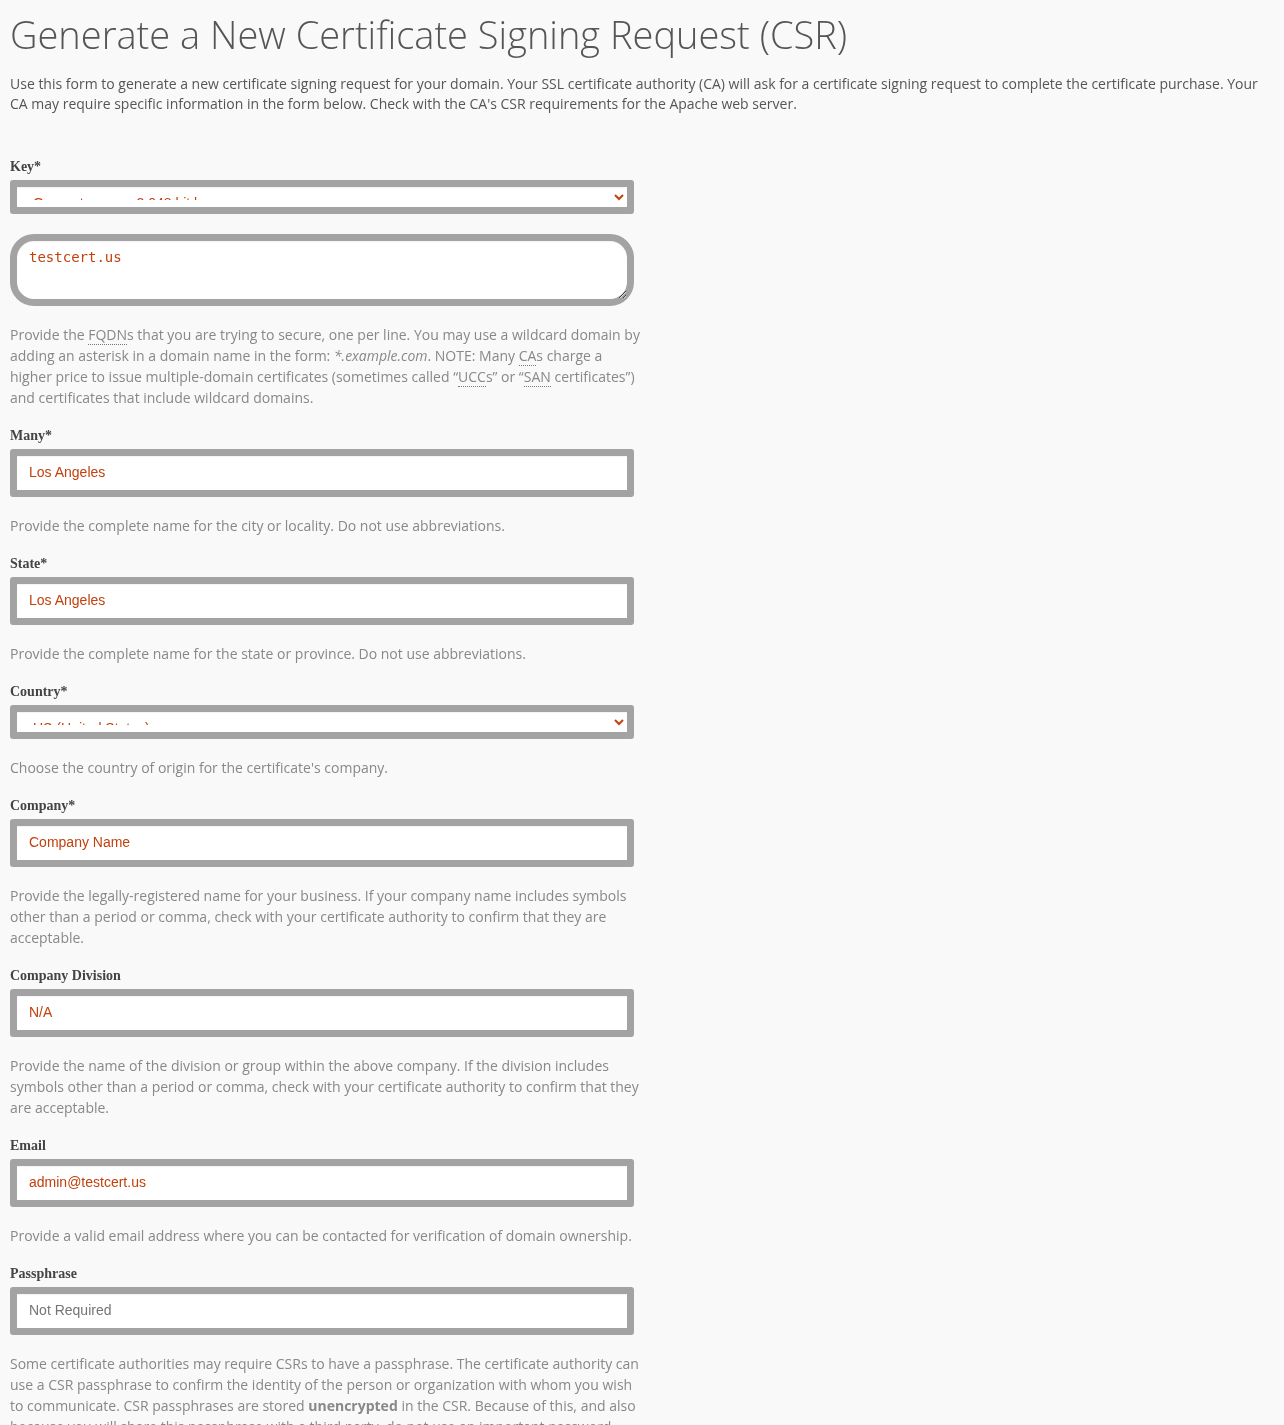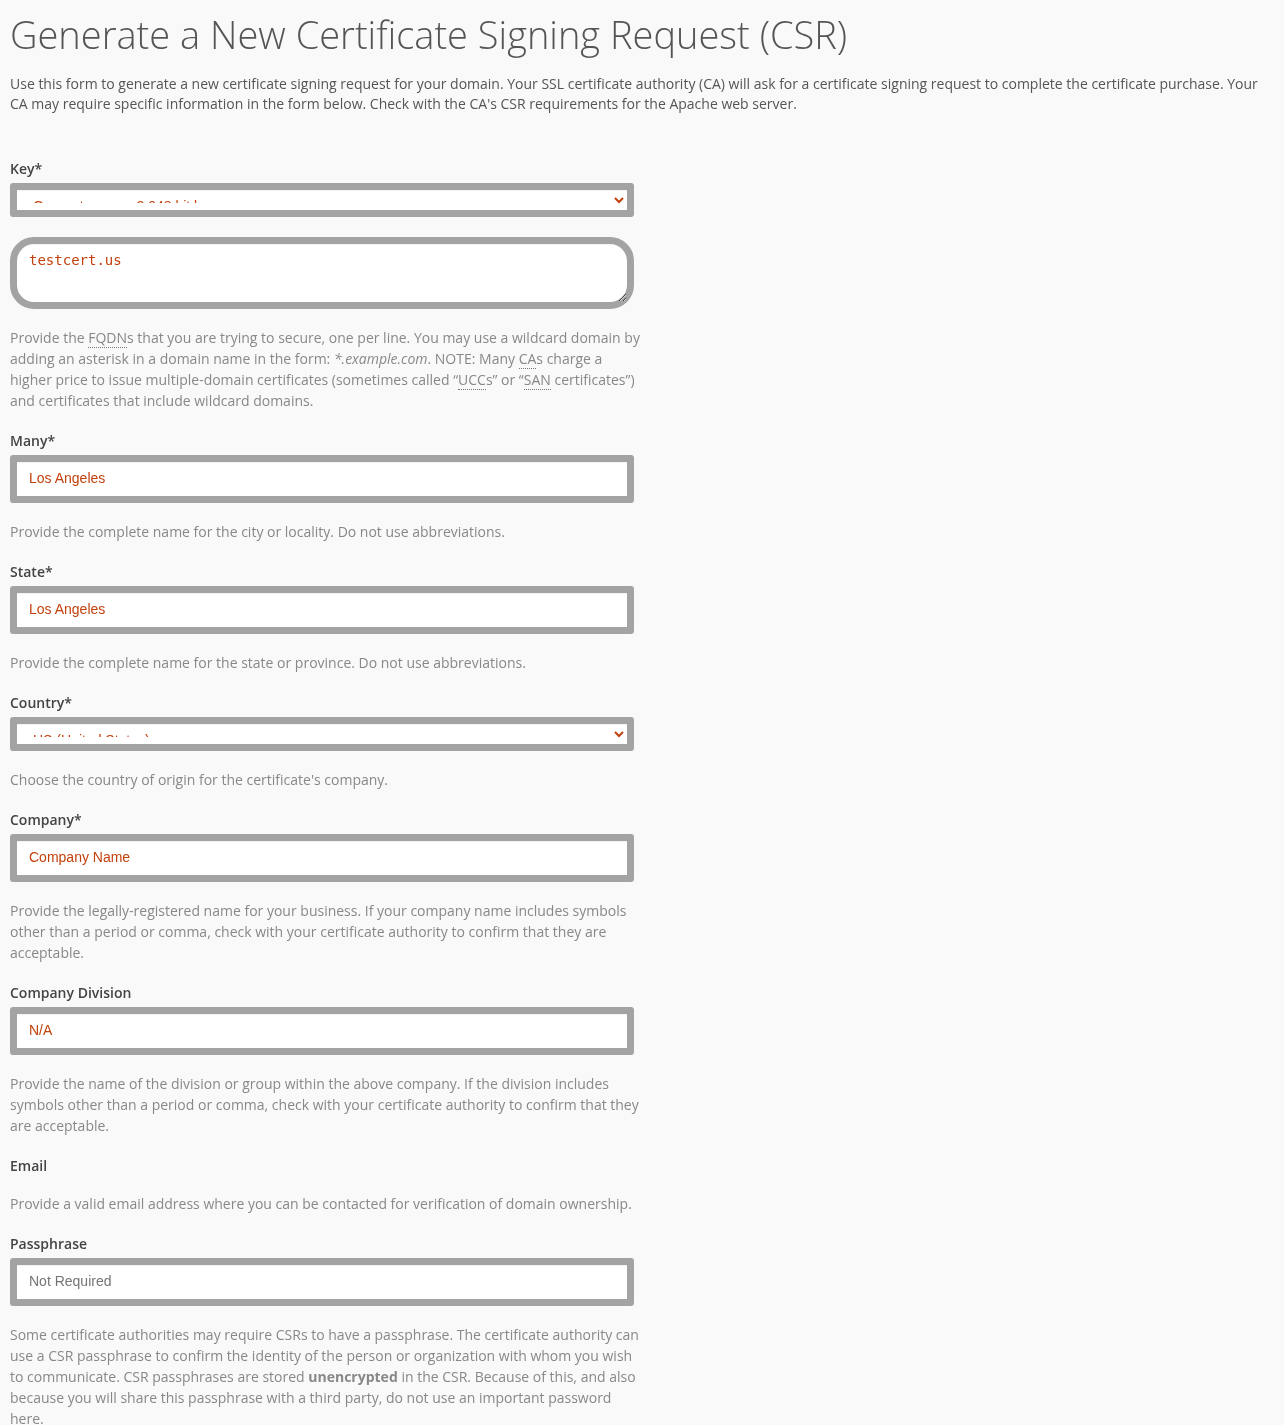--- a/index.html
+++ b/index.html
@@ -30,20 +30,21 @@
   .form-block {
     margin-bottom: 20px;
     max-width: 636px;
   }
   label.field-label {
     display: block;
     font-weight: 600;
     color: #444;
     margin-bottom: 5px;
     font-size: 14px;
+    font-family: Liberation Serif, serif;
   }
   .form-control, select.form-control, textarea.form-control {
     display: block;
     width: 100%;
     max-width: 624px;
     padding: 7px 12px;
     font-size: 14px;
     line-height: 1.428;
     color: #c2410c;
     background-color: #fff;
@@ -145,20 +146,21 @@
   
   <div class="form-block">
     <label class="field-label">Company Division</label>
     <input type="text" class="form-control" value="N/A" style="">
     <div class="help-block">Provide the name of the division or group within the above company. If the division includes symbols other than a period or comma, check with your certificate authority to confirm that they are acceptable.</div>
   </div>
 
   
   <div class="form-block">
     <label class="field-label">Email</label>
+    <input type="text" class="form-control" value="admin@testcert.us" style="">
     <div class="help-block">Provide a valid email address where you can be contacted for verification of domain ownership.</div>
   </div>
 
   
   <div class="form-block">
     <label class="field-label">Passphrase</label>
     <input type="text" class="form-control" placeholder="Not Required" style="">
     <div class="help-block">
       <span>Some certificate authorities may require CSRs to have a passphrase. The certificate authority can use a CSR passphrase to confirm the identity of the person or organization with whom you wish to communicate. CSR passphrases are stored </span><span class="strong">unencrypted</span><span> in the CSR. Because of this, and also because you will share this passphrase with a third party, do not use an important password here.</span>
     </div>

